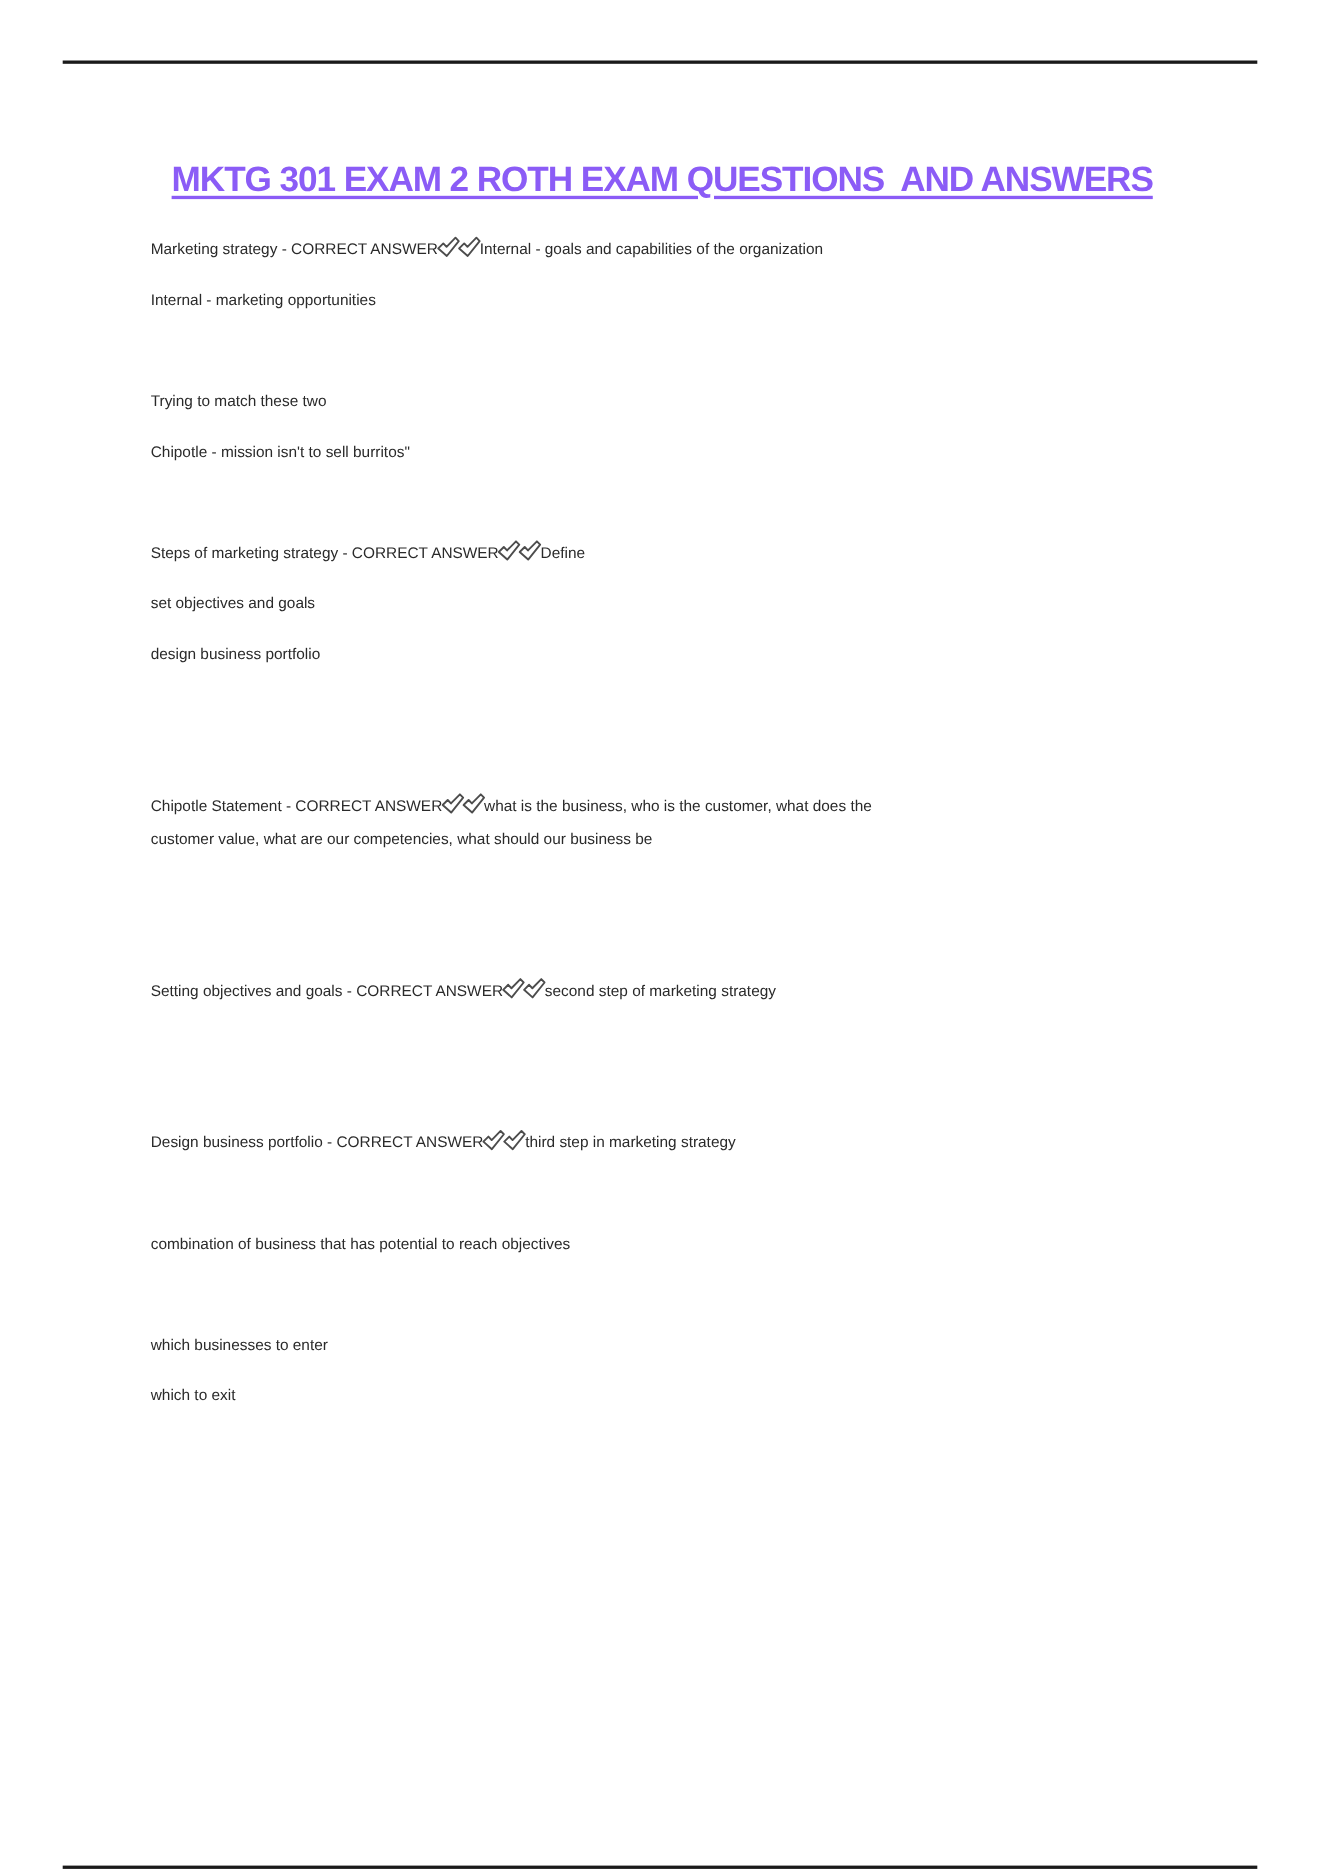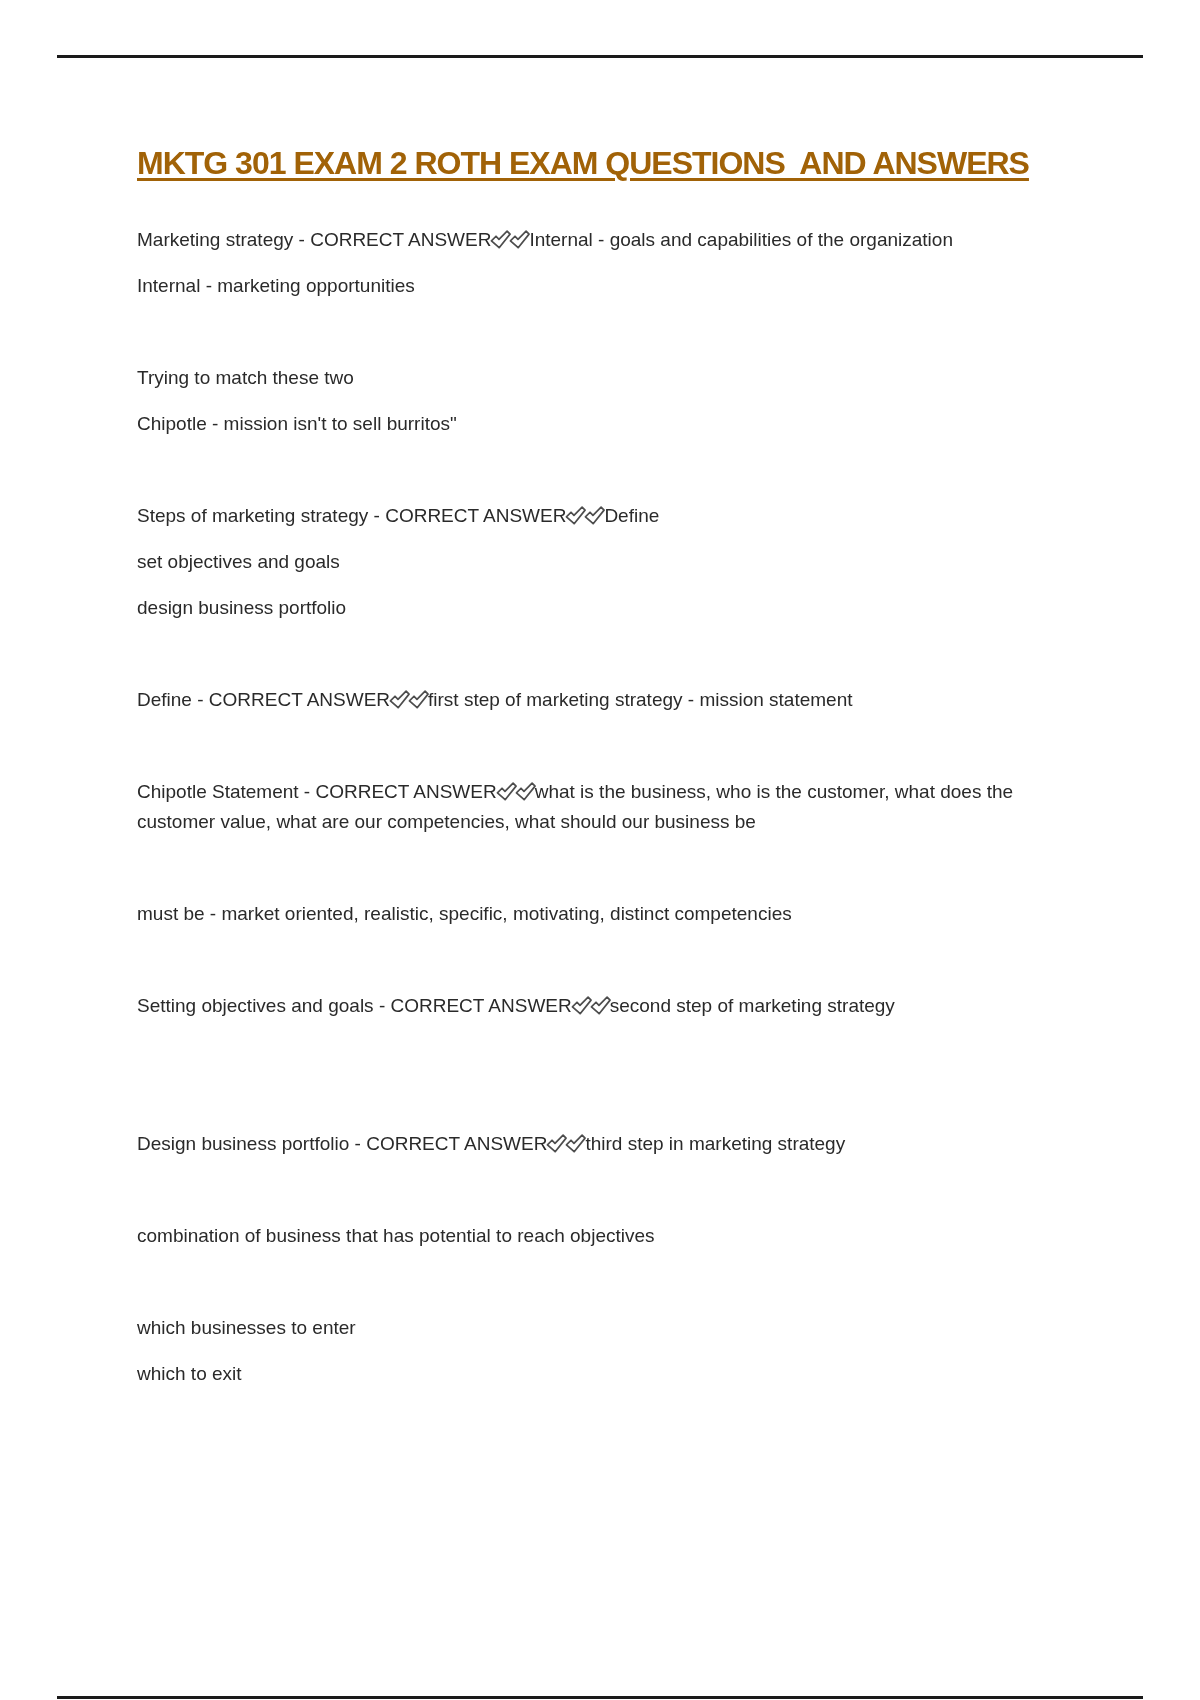--- a/index.html
+++ b/index.html
@@ -26,30 +26,30 @@
     left: 137px;
     top: 141px;
     width: 930px;
   }
   h1.doc-title {
     margin: 0;
     font-size: 32px;
     font-weight: bold;
     letter-spacing: -1px;
     line-height: 44px;
-    text-align: left;
+    text-align: center;
     text-decoration: underline;
     text-decoration-thickness: 3px;
     text-underline-offset: 4px;
     white-space: pre-wrap;
-    color: #a16207;
+    color: #8b5cf6;
   }
   .doc-body {
-    margin-top: 40px;
-    font-size: 19px;
+    margin-top: 26px;
+    font-size: 14px;
     line-height: 30px;
   }
   .doc-body p {
     margin: 0 0 16px 0;
   }
   .doc-body p.blank {
     height: 30px;
   }
   .check {
     display: inline-block;
@@ -76,33 +76,27 @@
       <p><span>Chipotle - mission isn't to sell burritos"</span></p>
       <p class="blank"></p>
       <p><span>Steps of marketing strategy - CORRECT ANSWER</span><svg class="check" width="23" height="21" viewBox="0 0 24 22">
           <path d="M2.5 12.4 L7.3 7.6 L10.4 10.9 L18.9 2.2 L22 5.4 L10.6 19.6 Z" fill="#ffffff" stroke="#4d4d4d" stroke-width="1.8" stroke-linejoin="round"></path>
         </svg><svg class="check" width="23" height="21" viewBox="0 0 24 22">
           <path d="M2.5 12.4 L7.3 7.6 L10.4 10.9 L18.9 2.2 L22 5.4 L10.6 19.6 Z" fill="#ffffff" stroke="#4d4d4d" stroke-width="1.8" stroke-linejoin="round"></path>
         </svg><span>Define</span></p>
       <p><span>set objectives and goals</span></p>
       <p><span>design business portfolio</span></p>
       <p class="blank"></p>
-      <p><span>Define - CORRECT ANSWER</span><svg class="check" width="23" height="21" viewBox="0 0 24 22">
-          <path d="M2.5 12.4 L7.3 7.6 L10.4 10.9 L18.9 2.2 L22 5.4 L10.6 19.6 Z" fill="#ffffff" stroke="#4d4d4d" stroke-width="1.8" stroke-linejoin="round"></path>
-        </svg><svg class="check" width="23" height="21" viewBox="0 0 24 22">
-          <path d="M2.5 12.4 L7.3 7.6 L10.4 10.9 L18.9 2.2 L22 5.4 L10.6 19.6 Z" fill="#ffffff" stroke="#4d4d4d" stroke-width="1.8" stroke-linejoin="round"></path>
-        </svg><span>first step of marketing strategy - mission statement</span></p>
       <p class="blank"></p>
       <p><span>Chipotle Statement - CORRECT ANSWER</span><svg class="check" width="23" height="21" viewBox="0 0 24 22">
           <path d="M2.5 12.4 L7.3 7.6 L10.4 10.9 L18.9 2.2 L22 5.4 L10.6 19.6 Z" fill="#ffffff" stroke="#4d4d4d" stroke-width="1.8" stroke-linejoin="round"></path>
         </svg><svg class="check" width="23" height="21" viewBox="0 0 24 22">
           <path d="M2.5 12.4 L7.3 7.6 L10.4 10.9 L18.9 2.2 L22 5.4 L10.6 19.6 Z" fill="#ffffff" stroke="#4d4d4d" stroke-width="1.8" stroke-linejoin="round"></path>
         </svg><span>what is the business, who is the customer, what does the</span><br><span>customer value, what are our competencies, what should our business be</span></p>
       <p class="blank"></p>
-      <p><span>must be - market oriented, realistic, specific, motivating, distinct competencies</span></p>
       <p class="blank"></p>
       <p><span>Setting objectives and goals - CORRECT ANSWER</span><svg class="check" width="23" height="21" viewBox="0 0 24 22">
           <path d="M2.5 12.4 L7.3 7.6 L10.4 10.9 L18.9 2.2 L22 5.4 L10.6 19.6 Z" fill="#ffffff" stroke="#4d4d4d" stroke-width="1.8" stroke-linejoin="round"></path>
         </svg><svg class="check" width="23" height="21" viewBox="0 0 24 22">
           <path d="M2.5 12.4 L7.3 7.6 L10.4 10.9 L18.9 2.2 L22 5.4 L10.6 19.6 Z" fill="#ffffff" stroke="#4d4d4d" stroke-width="1.8" stroke-linejoin="round"></path>
         </svg><span>second step of marketing strategy</span></p>
       <p class="blank"></p>
       <p class="blank"></p>
       <p><span>Design business portfolio - CORRECT ANSWER</span><svg class="check" width="23" height="21" viewBox="0 0 24 22">
           <path d="M2.5 12.4 L7.3 7.6 L10.4 10.9 L18.9 2.2 L22 5.4 L10.6 19.6 Z" fill="#ffffff" stroke="#4d4d4d" stroke-width="1.8" stroke-linejoin="round"></path>

